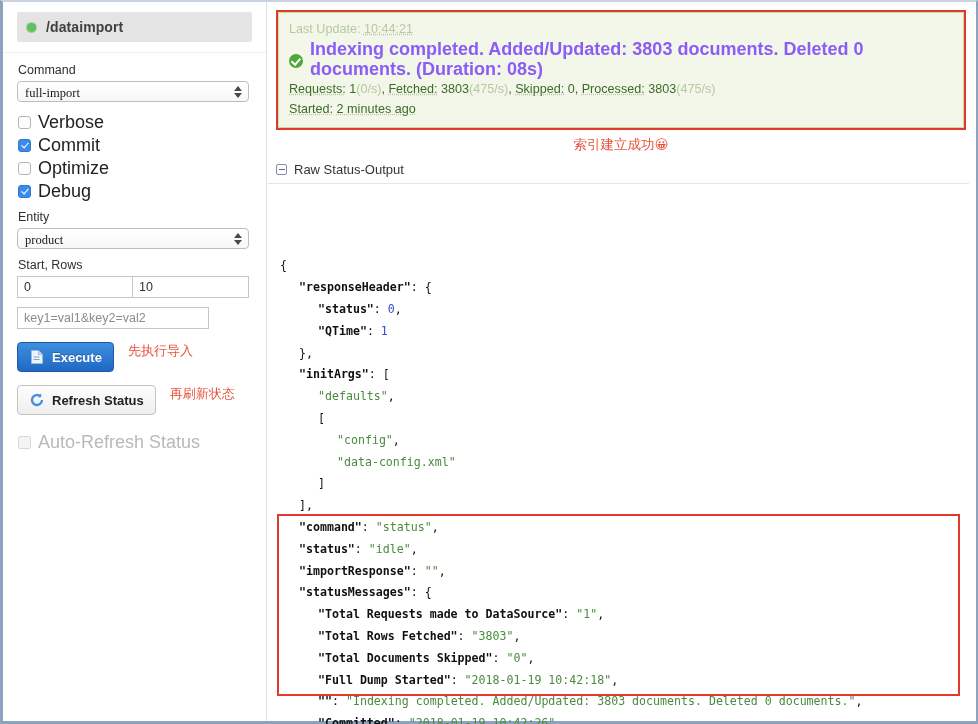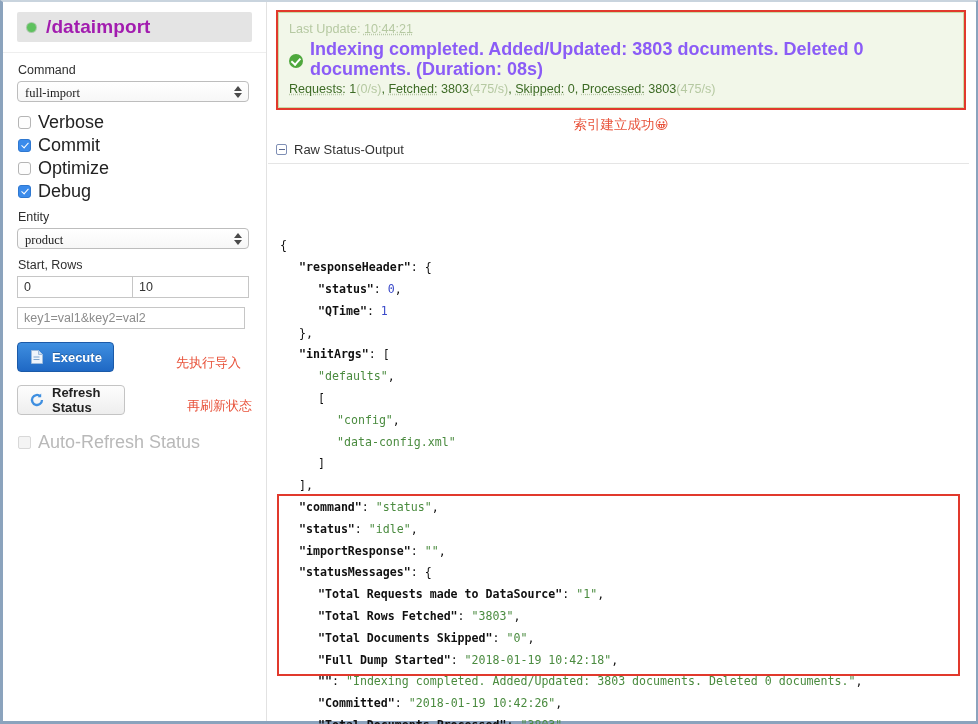--- a/index.html
+++ b/index.html
@@ -49,22 +49,22 @@
   .dot {
     width: 9px; height: 9px;
     border-radius: 50%;
     background: #5ec25e;
     box-shadow: 0 0 0 1px rgba(60,150,60,.35);
     margin-right: 10px;
     flex: none;
   }
   .handler-name {
     font-weight: bold;
-    font-size: 19px;
-    color: #a21caf;
+    font-size: 14px;
+    color: #404040;
     letter-spacing: .1px;
     text-align: right;
   }
   .sep {
     border-bottom: 1px solid #eeeeee;
     margin: 0 -14px 10px -14px;
   }
   .fieldlabel {
     font-size: 12.5px;
     color: #2f2f2f;
@@ -151,24 +151,24 @@
     border: 1px solid #c6c6c6;
     background: #fff;
     font-size: 12.5px;
     color: #333;
     padding: 2px 6px;
     font-family: "Liberation Sans", sans-serif;
     outline: none;
   }
   .tin.half { width: 116px; }
   .tin.half + .tin.half { border-left: none; }
-  .tin.full { width: 228px; }
+  .tin.full { width: 192px; }
   .tin::placeholder { color: #8c8c8c; }
 
-  .btnrow { display: flex; align-items: flex-end; margin-top: 13px; gap: 48px; }
+  .btnrow { display: flex; align-items: flex-start; margin-top: 13px; }
   .btn {
     display: inline-flex;
     align-items: center;
     border-radius: 4px;
     height: 30px;
     padding: 0 11px;
     font-size: 13px;
     cursor: pointer;
     box-sizing: border-box;
   }
@@ -405,20 +405,24 @@
         <div class="st-line">
           <span class="st-dot">Requests:</span>
           <span>1</span><span class="st-dim">(0/s)</span><span>,</span>
           <span class="st-dot">Fetched:</span>
           <span>3803</span><span class="st-dim">(475/s)</span><span>,</span>
           <span class="st-dot">Skipped:</span>
           <span>0</span><span>,</span>
           <span class="st-dot">Processed:</span>
           <span>3803</span><span class="st-dim">(475/s)</span>
         </div>
+        <div class="st-line">
+          <span class="st-dot">Started:</span>
+          <span class="st-dot">2 minutes ago</span>
+        </div>
       </div>
     </div>
 
     <div class="cn-note">索引建立成功😀</div>
 
     <div class="raw-head">
       <span class="minus-sq"></span>
       <span class="raw-title">Raw Status-Output</span>
     </div>
 

